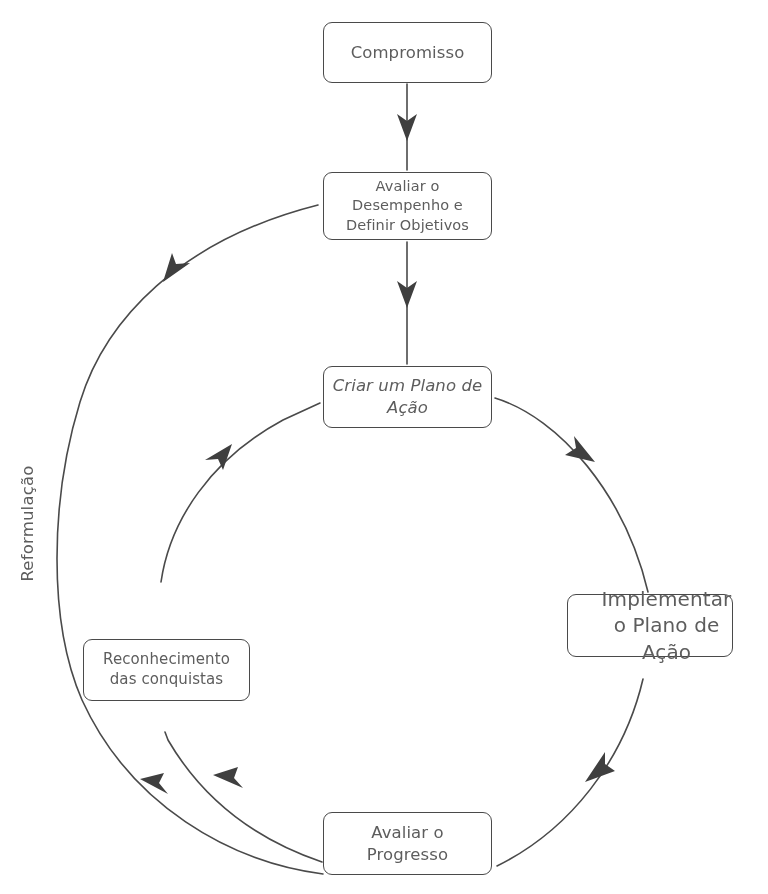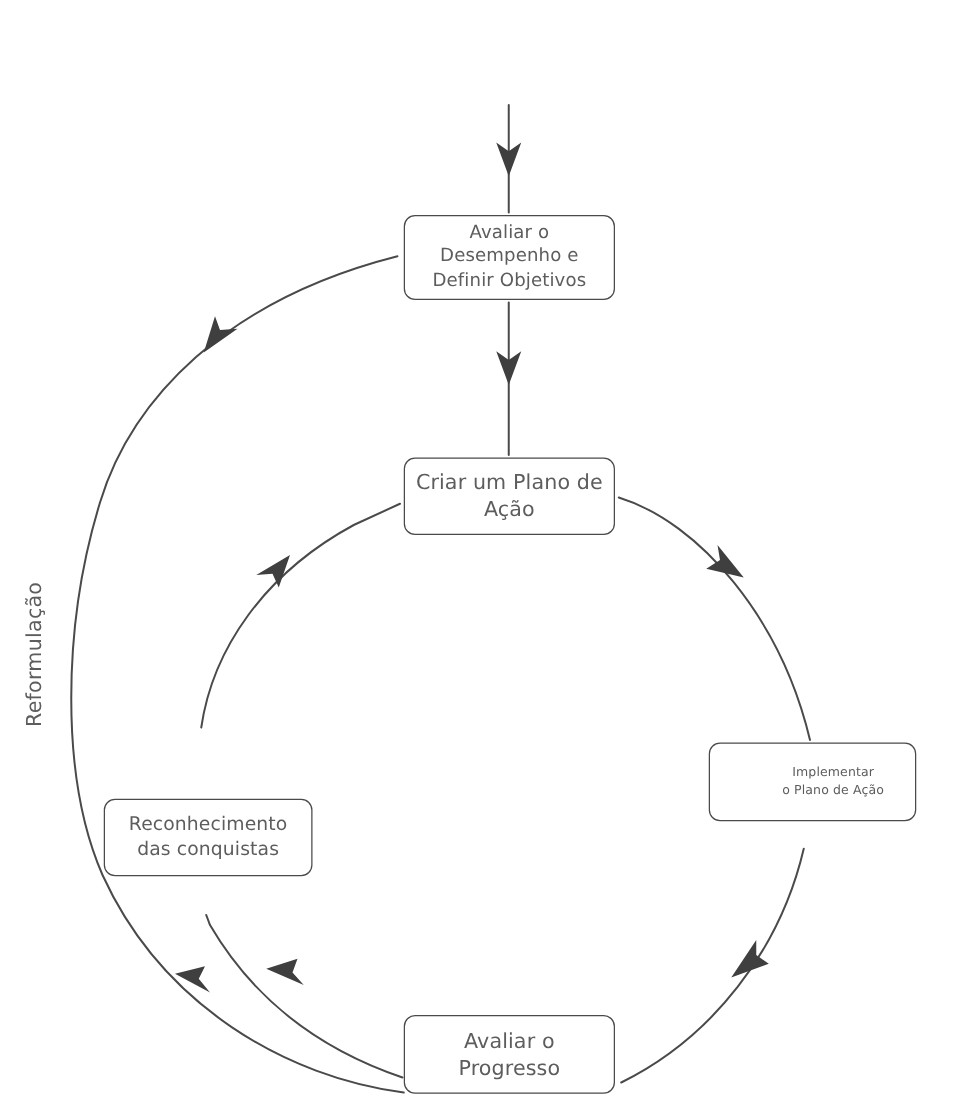--- a/index.html
+++ b/index.html
@@ -34,22 +34,22 @@
     display: flex;
     align-items: center;
     justify-content: center;
     text-align: center;
     line-height: 1.32;
     white-space: pre-line;
     letter-spacing: 0.1px;
   }
   #node-compromisso   { left: 323px; top: 22px;  width: 169px; height: 61px; font-size: 16.5px; }
   #node-avaliar-def   { left: 323px; top: 172px; width: 169px; height: 68px; font-size: 14.5px; }
-  #node-criar-plano   { left: 323px; top: 366px; width: 169px; height: 62px; font-size: 16.5px; }
-  #node-implementar   { left: 567px; top: 594px; width: 166px; height: 63px; font-size: 10px; padding-left: 33px; }
+  #node-criar-plano   { left: 323px; top: 366px; width: 169px; height: 62px; font-size: 16.5px; font-style: italic; }
+  #node-implementar   { left: 567px; top: 594px; width: 166px; height: 63px; font-size: 20px; padding-left: 33px; }
   #node-reconhecimento{ left: 83px;  top: 595px; width: 167px; height: 62px; font-size: 15px; margin-top: 44px; }
   #node-avaliar-prog  { left: 323px; top: 812px; width: 169px; height: 63px; font-size: 16.5px; }
 
   #label-reformulacao {
     position: absolute;
     left: -58px;
     top: 514px;
     width: 170px;
     text-align: center;
     transform: rotate(-90deg);
@@ -102,20 +102,21 @@
       <path class="arrow-head" d="M 232,444 L 205,460 L 218,459 L 223,470 Z"></path>
     </g>
 
     <g>
       <path class="edge-line" d="M 323,874 C 230,862 130,805 82,700 C 48,622 50,500 80,402 C 105,320 180,240 318,205"></path>
       <path class="arrow-head" d="M 140,779 L 168,794 L 159,783 L 164,773 Z"></path>
       <path class="arrow-head" d="M 163,282 L 190,263 L 176,264 L 172,253 Z"></path>
     </g>
   </svg>
 
+  <div class="node" id="node-compromisso">Compromisso</div>
 
   <div class="node" id="node-avaliar-def">Avaliar o
 Desempenho e
 Definir Objetivos</div>
 
   <div class="node" id="node-criar-plano">Criar um Plano de
 Ação</div>
 
   <div class="node" id="node-implementar">Implementar
 o Plano de Ação</div>

